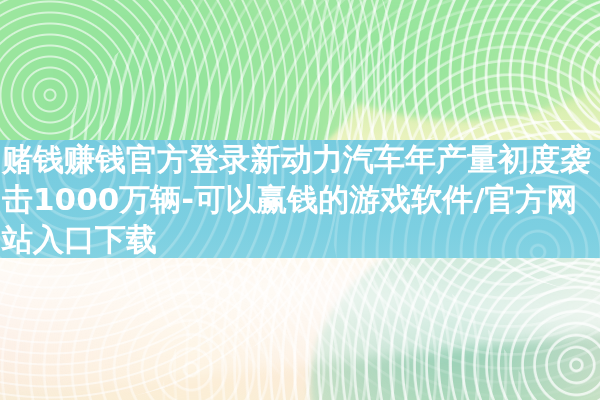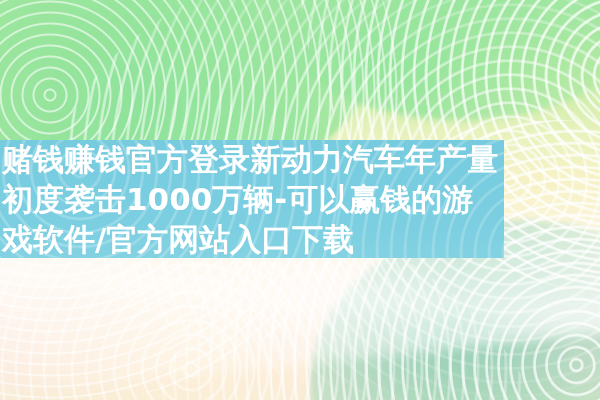--- a/index.html
+++ b/index.html
@@ -180,21 +180,21 @@
     transform: rotate(-6deg);
     filter: blur(6px);
     pointer-events: none;
   }
 
   
   .title-band {
     position: absolute;
     left: 0;
     top: 140px;
-    width: 504px;
+    width: 600px;
     height: 118px;
     background: linear-gradient(180deg, #76cbdf 0%, #79cde0 40%, #7ccfe1 75%, #83d2e2 100%);
     display: flex;
     align-items: center;
     justify-content: center;
     overflow: hidden;
   }
   .band-arcs {
     position: absolute;
     left: -180px;

